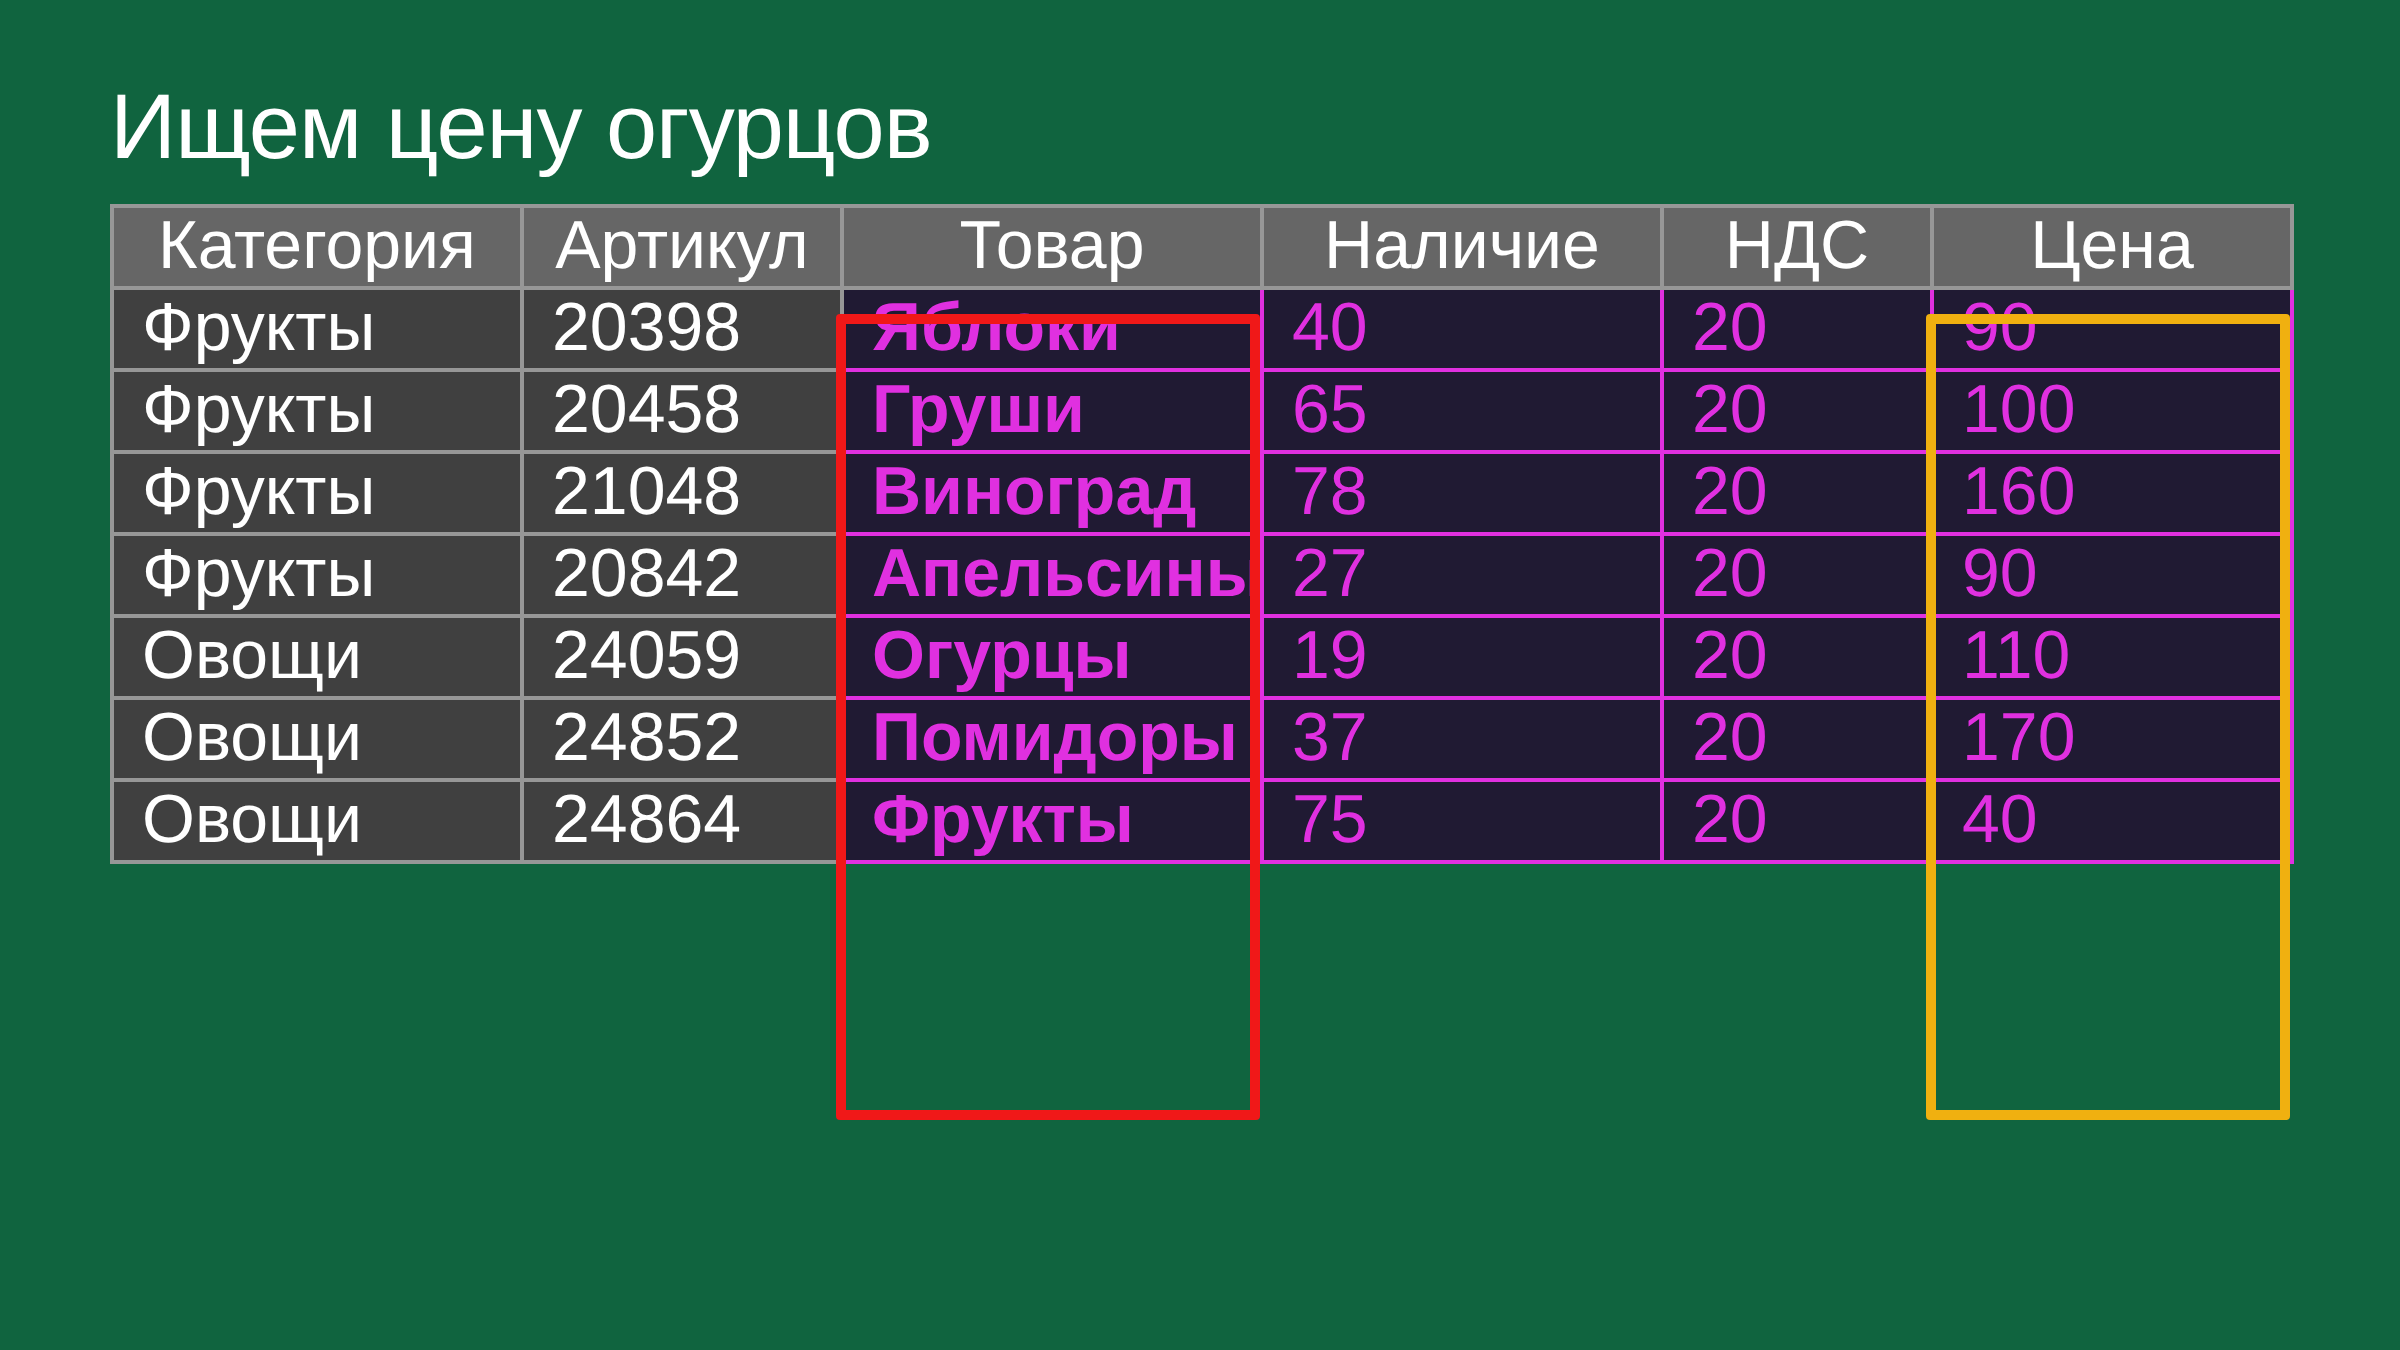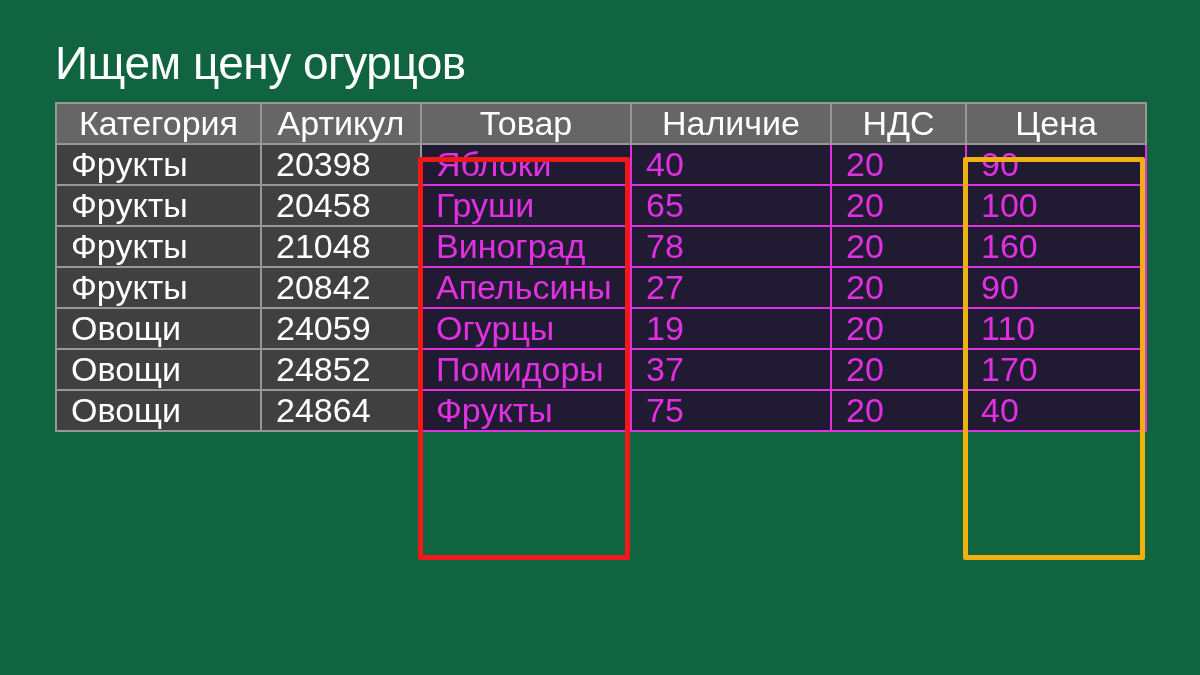--- a/index.html
+++ b/index.html
@@ -56,21 +56,21 @@
     text-align: left;
   }
   
   tbody td.cat, tbody td.art {
     background: #404040;
     color: #ffffff;
     border: 2px solid #979797;
   }
   tbody td.cat { text-align: left; }
   tbody td.art { }
-  tbody td.prod { text-align: left; }
+  tbody td.prod { text-align: left; font-weight: bold; }
 
   
   .overlay {
     position: absolute;
     pointer-events: none;
     border-style: solid;
     border-radius: 2px;
   }
   .overlay-red {
     border-width: 5px;

